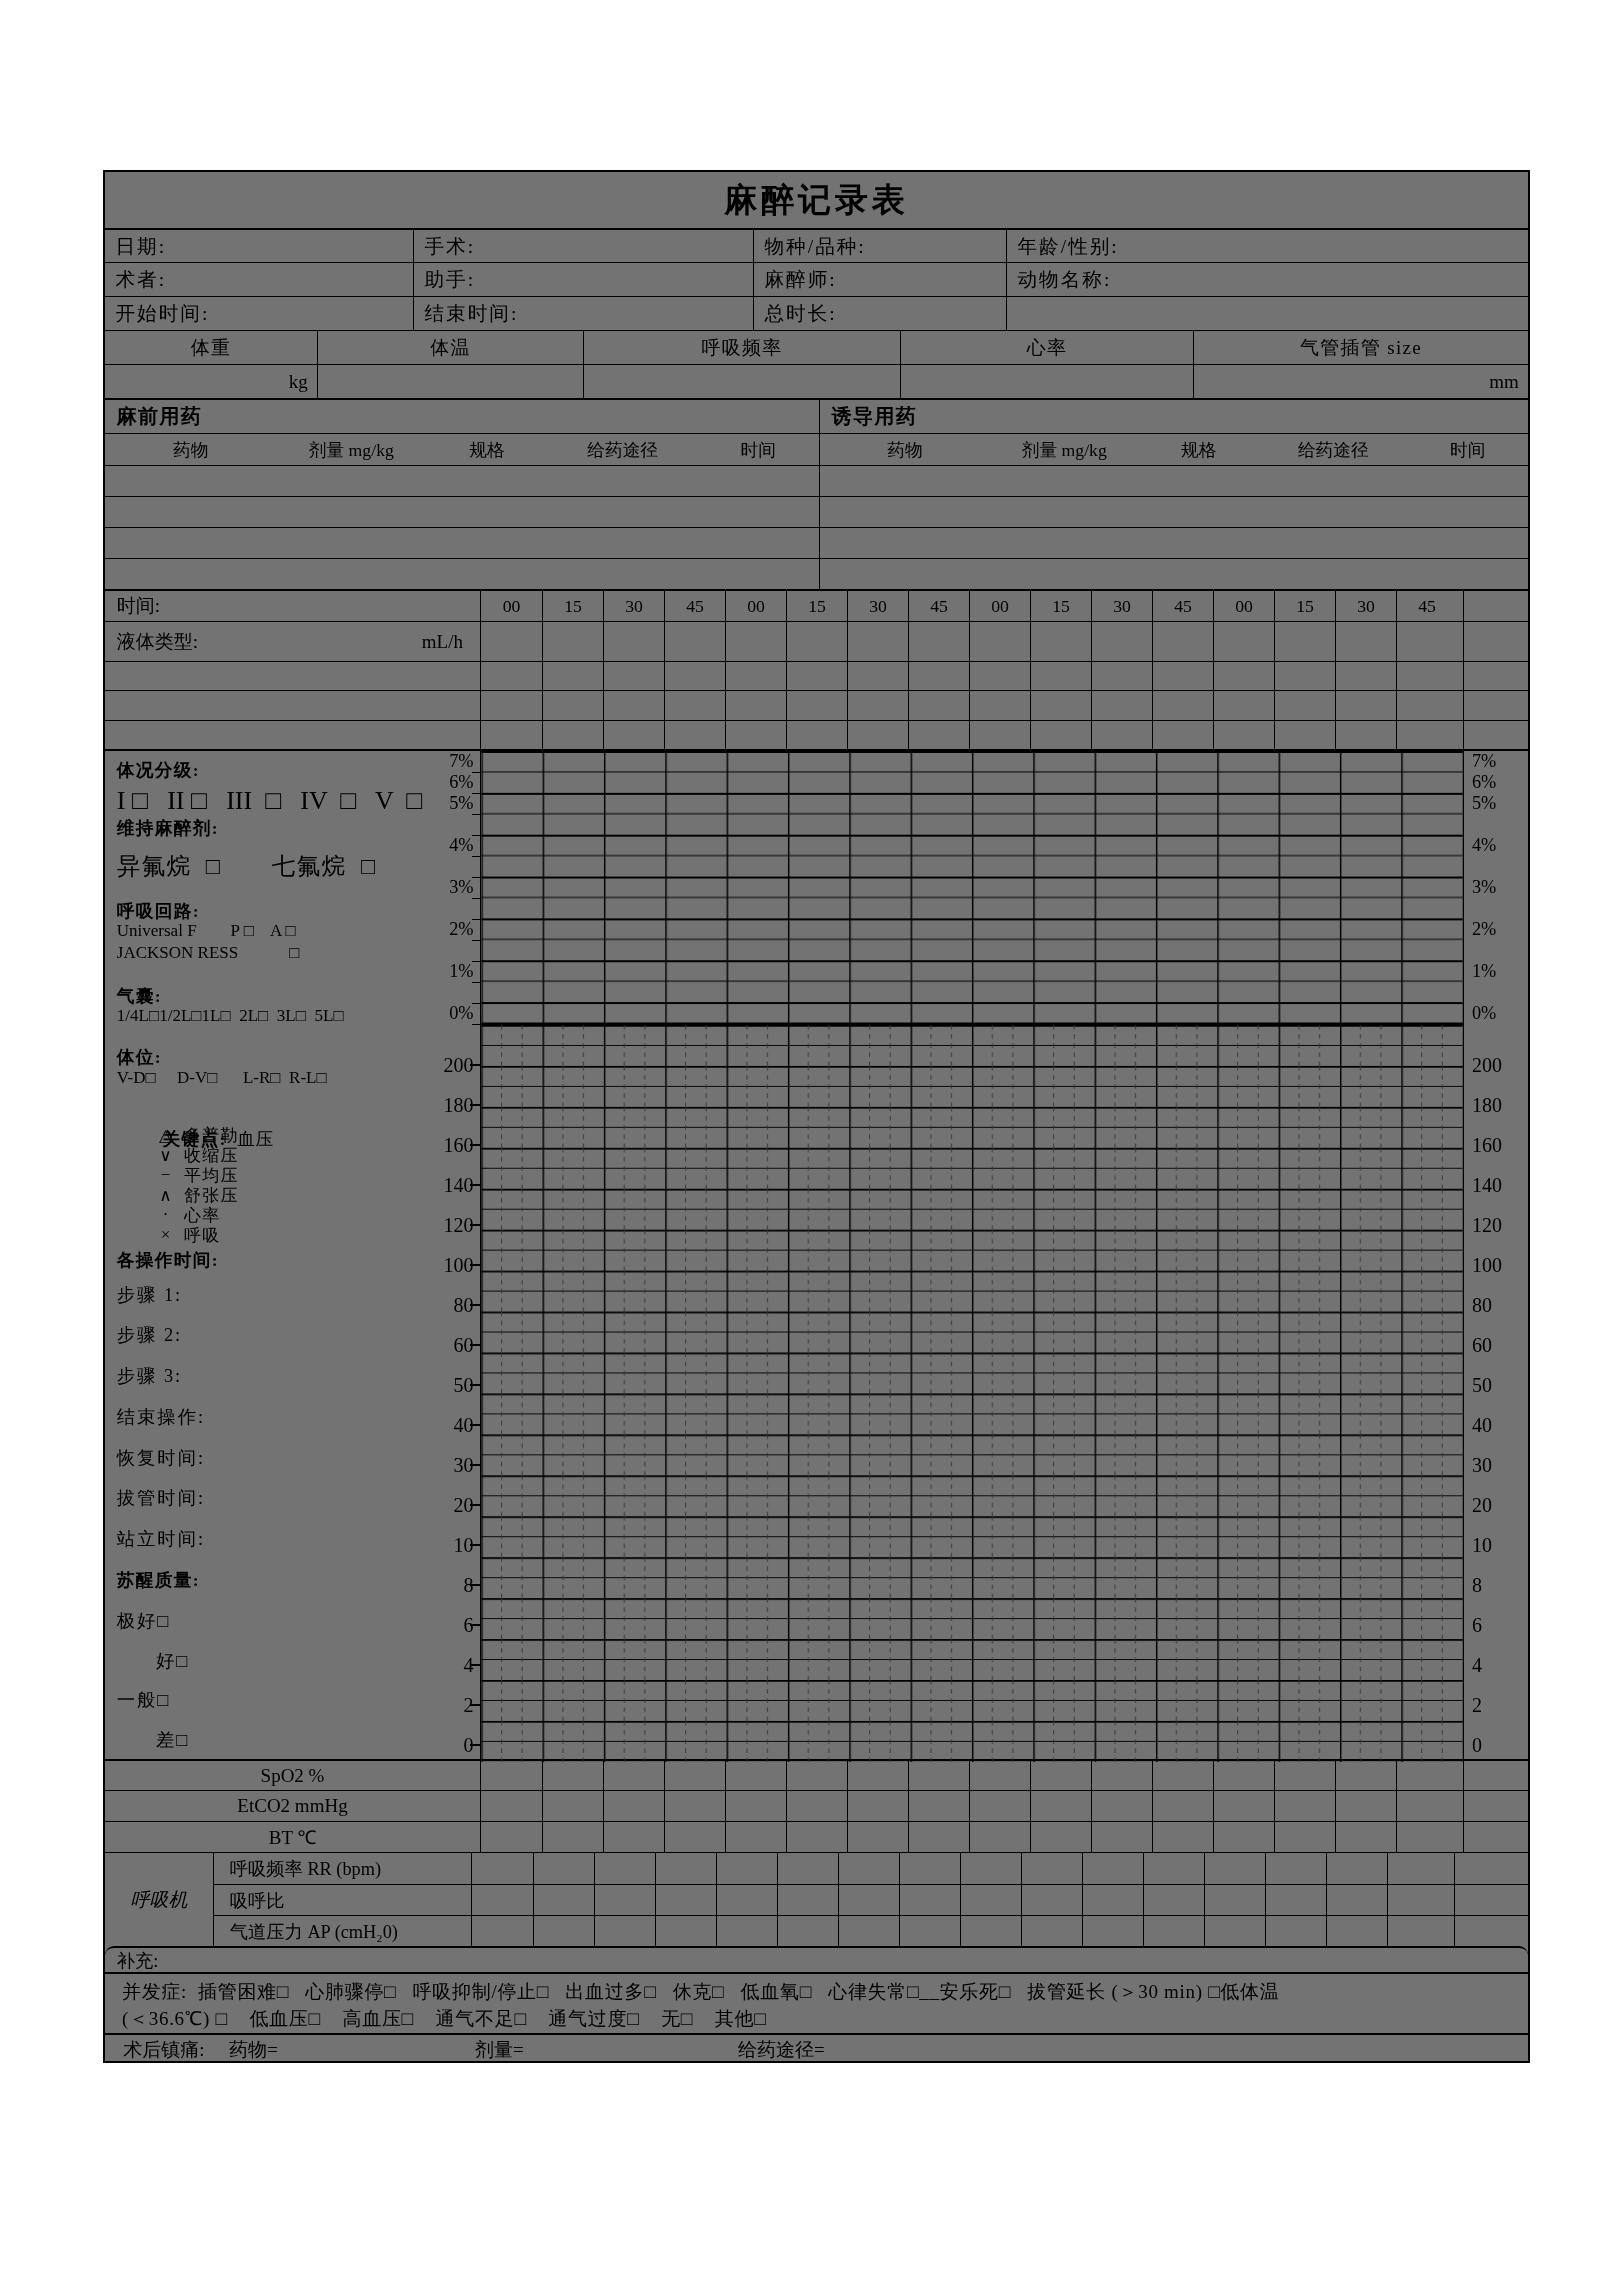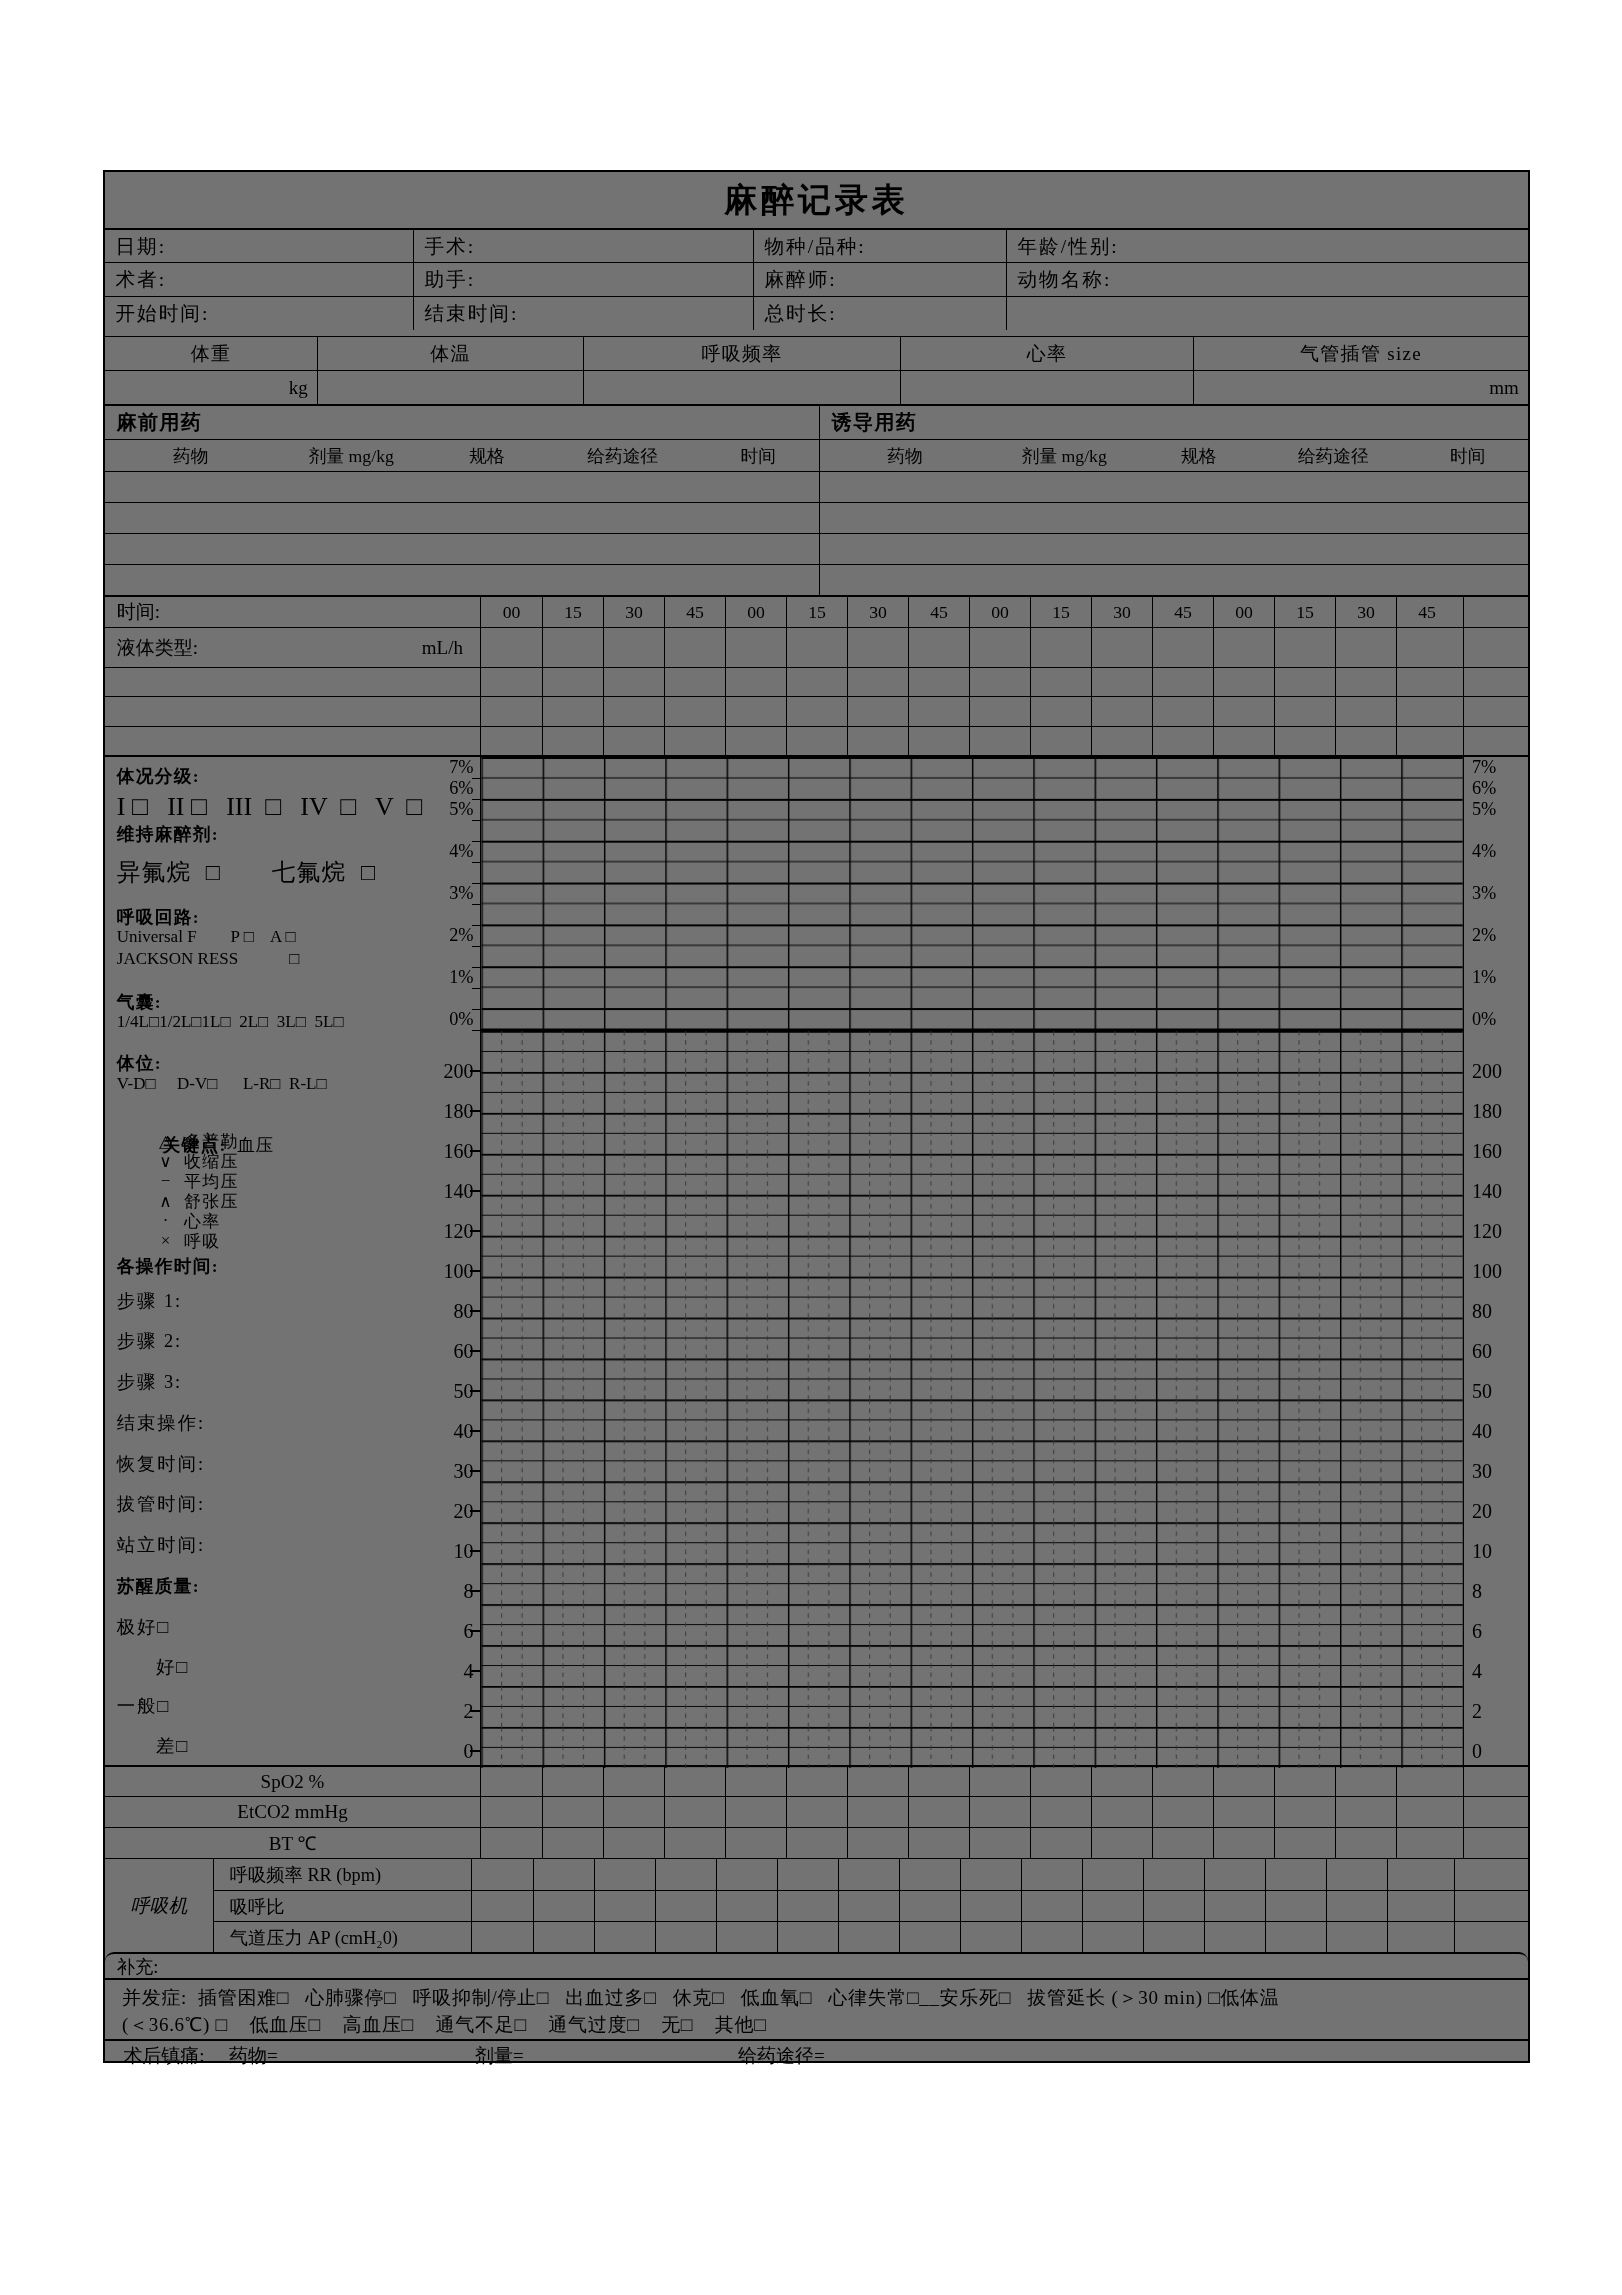--- a/index.html
+++ b/index.html
@@ -20,21 +20,21 @@
   
   .title-row{height:56px;display:flex;align-items:center;justify-content:center;}
   .title{font-size:33px;font-weight:bold;letter-spacing:3.9px;}
 
   
   .info-row{height:34px;}
   .info-row .cell{display:flex;align-items:center;padding-left:10.5px;font-size:19.6px;letter-spacing:2px;}
   .iw1{width:308px;} .iw2{width:340px;} .iw3{width:253px;} .iw4{flex:1;}
 
   
-  .vh-row{height:34px;margin-top:6px;}
+  .vh-row{height:34px;}
   .vh-row .cell{display:flex;align-items:center;justify-content:center;font-size:19px;letter-spacing:1.3px;}
   .vw1{width:212px;} .vw2{width:266px;} .vw3{width:317px;} .vw4{width:293px;} .vw5{flex:1;}
   .unit-row{height:34px;}
   .unit-row .cell{display:flex;align-items:center;font-size:19px;}
   .unit-row .u-end{justify-content:flex-end;padding-right:9.2px;}
 
   
   .med-title-row{height:35px;}
   .half{width:714px;box-sizing:border-box;}
   .half.r{border-left:1.3px solid #000;flex:1;}

